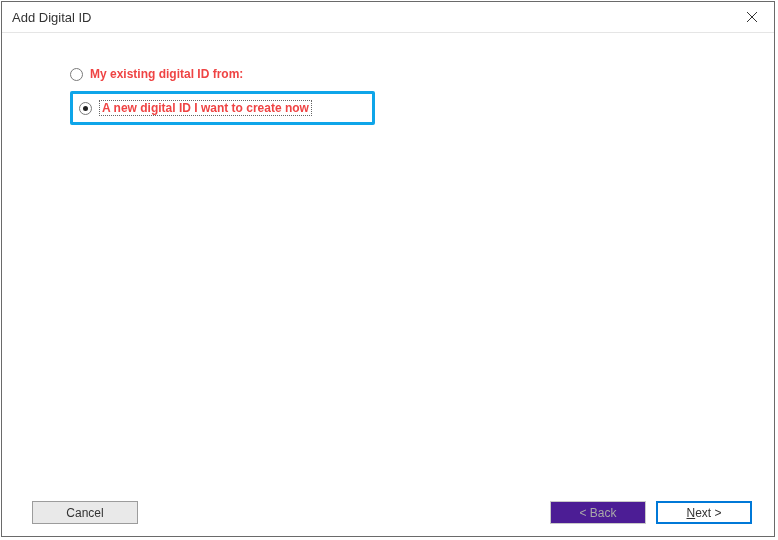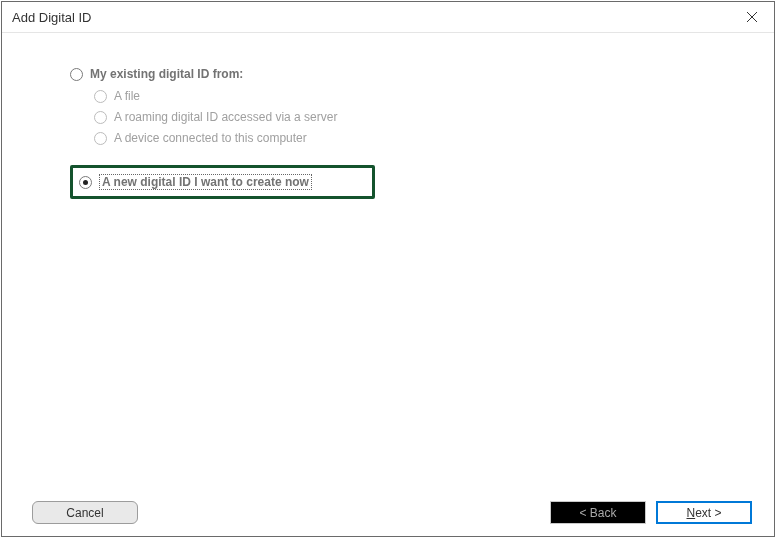--- a/index.html
+++ b/index.html
@@ -71,27 +71,27 @@
   }
   .radio.disabled { border-color: #bcbcbc; }
   .radio.checked::after {
     content: "";
     width: 5px;
     height: 5px;
     border-radius: 50%;
     background: #222;
   }
   .opt-label { color: #555; }
-  .opt-label.bold { font-weight: 600; color: #737373; }
+  .opt-label.bold { font-weight: 600; color: #ef4444; }
   .opt-label.disabled { color: #a0a0a0; }
   .sub-group { margin: 8px 0 14px 24px; }
   .sub-group .opt-row { margin: 7px 0; }
 
   .highlight-box {
-    border: 3px solid #14532d;
+    border: 3px solid #0ea5e9;
     border-radius: 2px;
     padding: 6px 60px 6px 6px;
     display: inline-flex;
     align-items: center;
     margin-top: 6px;
   }
   .focus-rect {
     border: 1px dotted #666;
     padding: 0 2px;
   }
@@ -114,30 +114,30 @@
     display: inline-flex;
     align-items: center;
     justify-content: center;
     padding: 0 14px;
     cursor: pointer;
     font-family: inherit;
   }
   .btn.disabled {
     color: #a9a9a9;
     border-color: #c9c9c9;
-    background: #000000;
+    background: #4c1d95;
     cursor: default;
   }
   .btn.primary {
     border: 1px solid #0078d7;
     background: #fff;
     box-shadow: inset 0 0 0 1px #0078d7;
   }
   .btn + .btn { margin-left: 10px; }
-  .cancel-btn { min-width: 106px; border-radius: 6px; }
+  .cancel-btn { min-width: 106px; }
 
   .mnemonic { text-decoration: underline; }
 </style>
 </head>
 <body>
 
 <div class="window">
   <div class="titlebar">
     <span class="titlebar-title">Add Digital ID</span>
     <div class="close-btn">
@@ -150,34 +150,20 @@
 
   <div class="content">
 
     <div class="opt-group">
 
       <div class="opt-row">
         <span class="radio"></span>
         <span class="opt-label bold">My existing digital ID from:</span>
       </div>
 
-      <div class="sub-group">
-        <div class="opt-row">
-          <span class="radio disabled"></span>
-          <span class="opt-label disabled">A file</span>
-        </div>
-        <div class="opt-row">
-          <span class="radio disabled"></span>
-          <span class="opt-label disabled">A roaming digital ID accessed via a server</span>
-        </div>
-        <div class="opt-row">
-          <span class="radio disabled"></span>
-          <span class="opt-label disabled">A device connected to this computer</span>
-        </div>
-      </div>
 
       <div class="highlight-box">
         <div class="opt-row" style="margin:0;">
           <span class="radio checked"></span>
           <span class="opt-label bold focus-rect">A new digital ID I want to create now</span>
         </div>
       </div>
 
     </div>
   </div>

